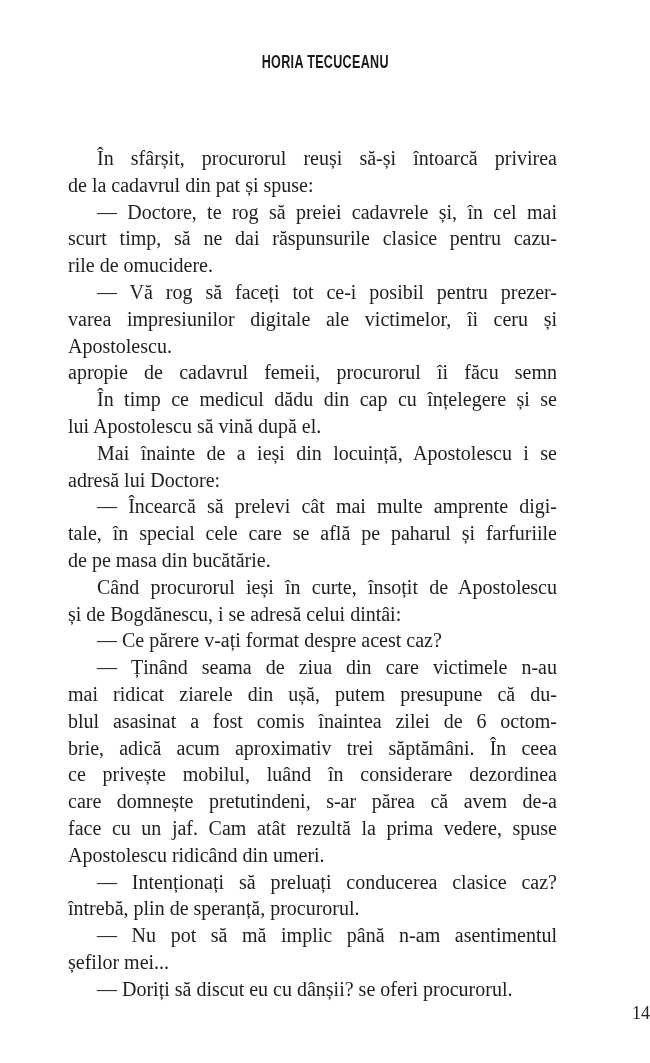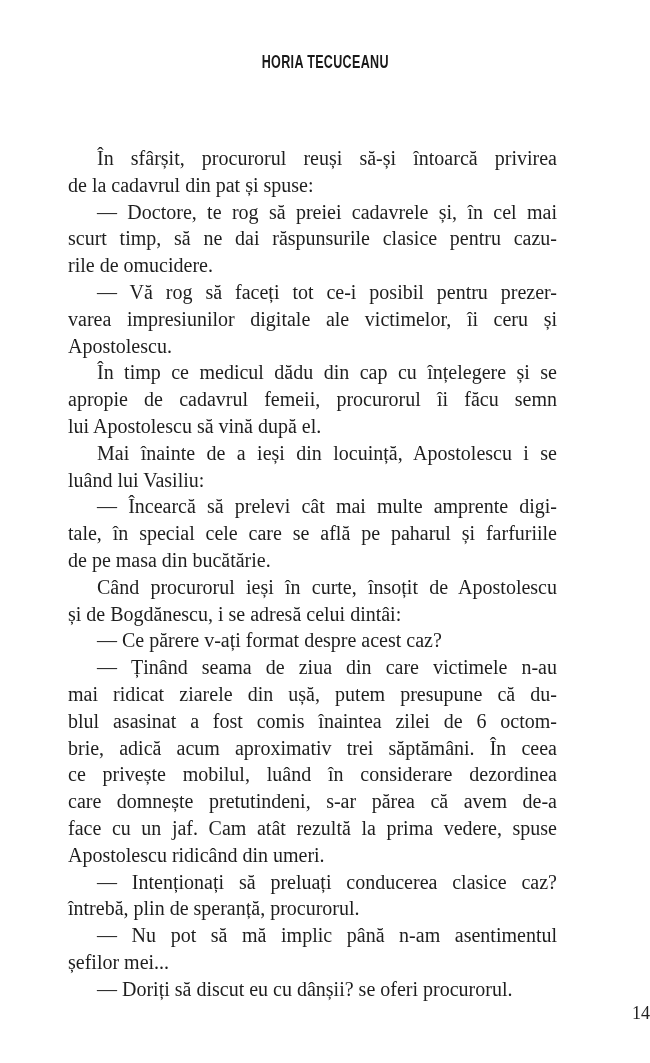--- a/index.html
+++ b/index.html
@@ -80,27 +80,27 @@
         <div class="line first">— Doctore, te rog să preiei cadavrele și, în cel mai</div>
         <div class="line">scurt timp, să ne dai răspunsurile clasice pentru cazu-</div>
         <div class="line last">rile de omucidere.</div>
       </div>
       <div class="paragraph">
         <div class="line first">— Vă rog să faceți tot ce-i posibil pentru prezer-</div>
         <div class="line">varea impresiunilor digitale ale victimelor, îi ceru și</div>
         <div class="line last">Apostolescu.</div>
       </div>
       <div class="paragraph">
+        <div class="line">apropie de cadavrul femeii, procurorul îi făcu semn</div>
         <div class="line first">În timp ce medicul dădu din cap cu înțelegere și se</div>
-        <div class="line">apropie de cadavrul femeii, procurorul îi făcu semn</div>
         <div class="line last">lui Apostolescu să vină după el.</div>
       </div>
       <div class="paragraph">
         <div class="line first">Mai înainte de a ieși din locuință, Apostolescu i se</div>
-        <div class="line last">luând lui Vasiliu:</div>
+        <div class="line last">adresă lui Doctore:</div>
       </div>
       <div class="paragraph">
         <div class="line first">— Încearcă să prelevi cât mai multe amprente digi-</div>
         <div class="line">tale, în special cele care se află pe paharul și farfuriile</div>
         <div class="line last">de pe masa din bucătărie.</div>
       </div>
       <div class="paragraph">
         <div class="line first">Când procurorul ieși în curte, însoțit de Apostolescu</div>
         <div class="line last">și de Bogdănescu, i se adresă celui dintâi:</div>
       </div>

